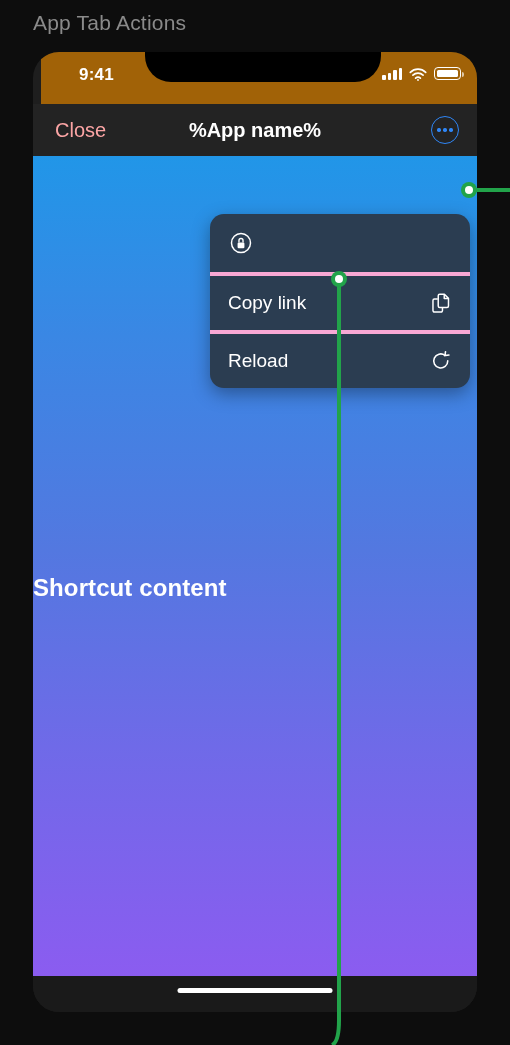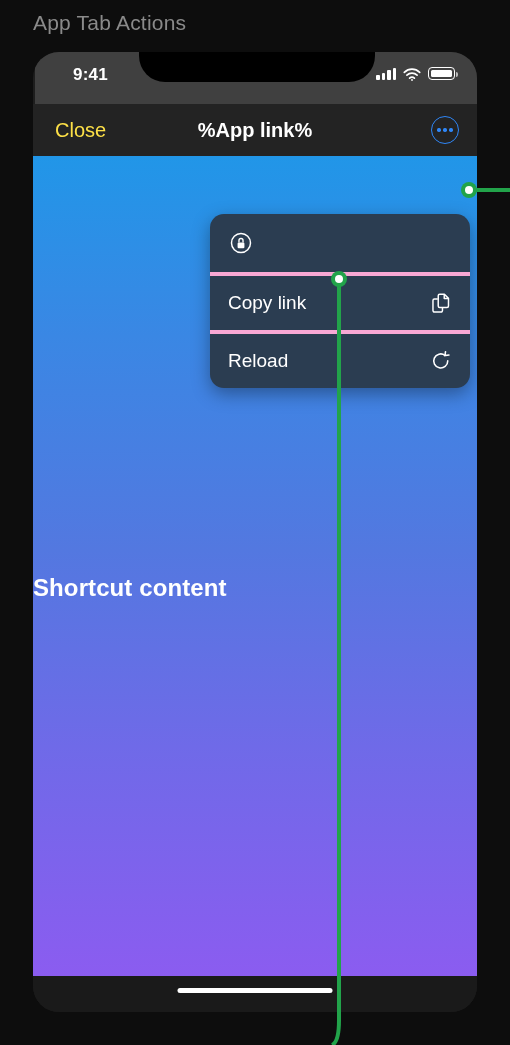--- a/index.html
+++ b/index.html
@@ -39,24 +39,24 @@
     width: 444px;
     height: 960px;
     background: #1e1e1e;
     border-radius: 26px;
     overflow: hidden;
   }
 
   
   .statusbar {
     position: absolute;
-    left: 2px; top: 0;
+    left: 8px; top: 0;
     width: 444px;
     height: 52px;
-    background: #404040;
+    background: #a16207;
   }
   .notch {
     position: absolute;
     left: 50%;
     transform: translateX(-50%);
     top: -22px;
     width: 236px;
     height: 52px;
     background: #000;
     border-radius: 0 0 26px 26px;
@@ -108,21 +108,21 @@
     left: 0; top: 52px;
     width: 444px;
     height: 52px;
     background: #232323;
   }
   .nav-close {
     position: absolute;
     left: 22px; top: 50%;
     transform: translateY(-50%);
     font-size: 20px;
-    color: #fde047;
+    color: #fca5a5;
   }
   .nav-title {
     position: absolute;
     left: 0; right: 0; top: 50%;
     transform: translateY(-50%);
     text-align: center;
     font-size: 20px;
     font-weight: bold;
     color: #fff;
   }
@@ -257,21 +257,21 @@
           </svg>
         </span>
         <span class="batt">
             <span></span>
           </span>
       </div>
     </div>
 
     <div class="navbar">
       <div class="nav-close">Close</div>
-      <div class="nav-title">%App link%</div>
+      <div class="nav-title">%App name%</div>
       <div class="nav-more">
           <b></b>
           <b></b>
           <b></b>
         </div>
     </div>
 
     <div class="content">
       <div class="shortcut-label">Shortcut content</div>
 

